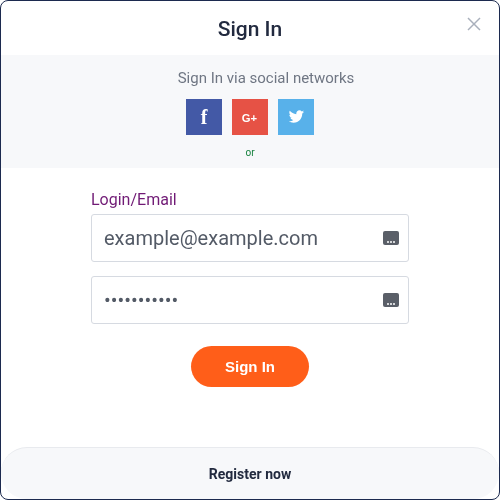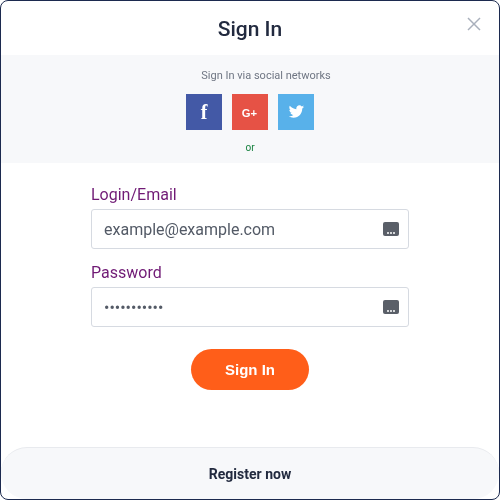--- a/index.html
+++ b/index.html
@@ -35,21 +35,21 @@
       color: #a9b0bc;
     }
     .close svg { width: 18px; height: 18px; }
     .social-section {
       background: #f7f8fa;
       padding: 14px 0 10px;
       text-align: center;
     }
     .social-text {
       color: #6f7683;
-      font-size: 11px;
+      font-size: 15px;
       margin-bottom: 12px;
       margin-left: 32px;
     }
     .social-buttons {
       display: flex;
       justify-content: center;
       gap: 10px;
       margin-bottom: 12px;
     }
     .social-btn {
@@ -77,25 +77,25 @@
     .label {
       color: #701a75;
       font-size: 16px;
       margin-bottom: 5px;
     }
     .input-wrap {
       position: relative;
     }
     .input-wrap input {
       width: 100%;
-      height: 40px;
+      height: 48px;
       border: 1px solid #d6dae1;
       border-radius: 3px;
       padding: 0 38px 0 12px;
-      font-size: 16px;
+      font-size: 20px;
       color: #535a66;
       outline: none;
       font-family: inherit;
       background:#fff;
     }
     .input-wrap input::placeholder { color: #9aa0ab; }
     .pw-indicator {
       position: absolute;
       right: 10px;
       top: 50%;
@@ -191,21 +191,20 @@
       <div class="input-wrap">
         <input type="text" value="example@example.com" style="">
         <div class="pw-indicator">
             <span></span>
             <span></span>
             <span></span>
           </div>
       </div>
     </div>
     <div class="field">
-      <div class="label">Password</div>
       <div class="input-wrap">
         <input type="password" value="•••••••••••" style="">
         <div class="pw-indicator">
             <span></span>
             <span></span>
             <span></span>
           </div>
       </div>
     </div>
     <div class="actions">

